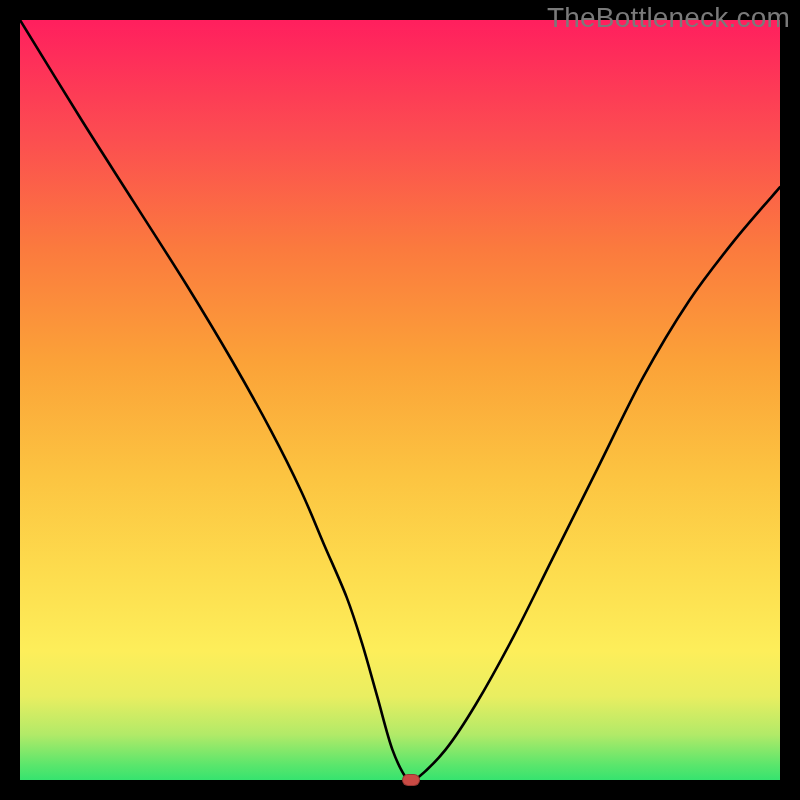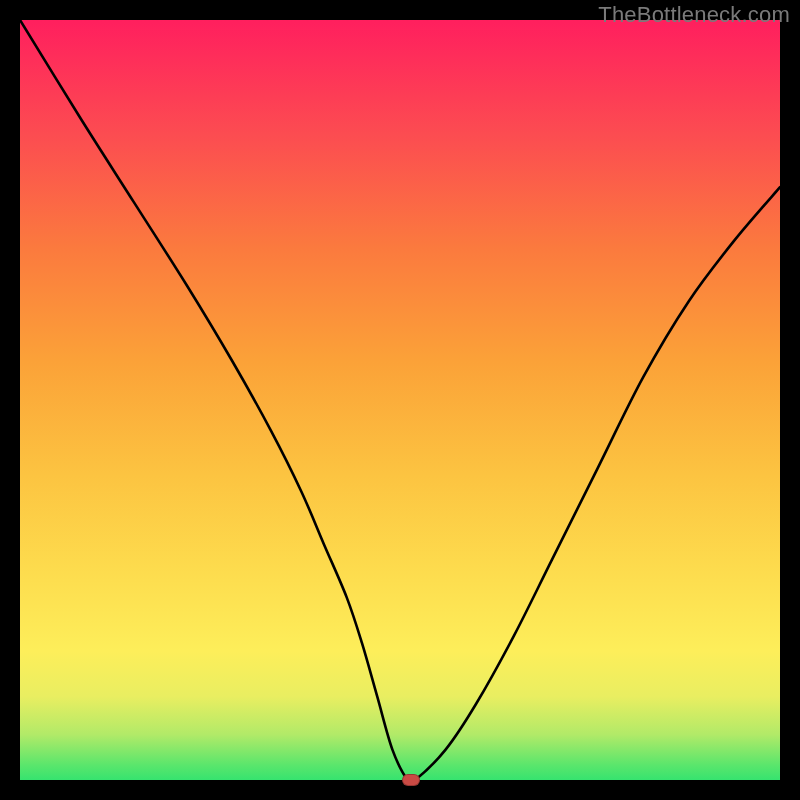--- a/index.html
+++ b/index.html
@@ -9,21 +9,21 @@
     width: 800px;
     height: 800px;
     background: #000;
   }
   .watermark {
     position: absolute;
     top: 2px;
     right: 10px;
     color: #7a7a7a;
     font-family: Arial, Helvetica, sans-serif;
-    font-size: 22px;
+    font-size: 28px;
     font-weight: 500;
     letter-spacing: 0.2px;
     z-index: 20;
   }
   .plot-area {
     position: absolute;
     left: 20px;
     top: 20px;
     width: 760px;
     height: 760px;

